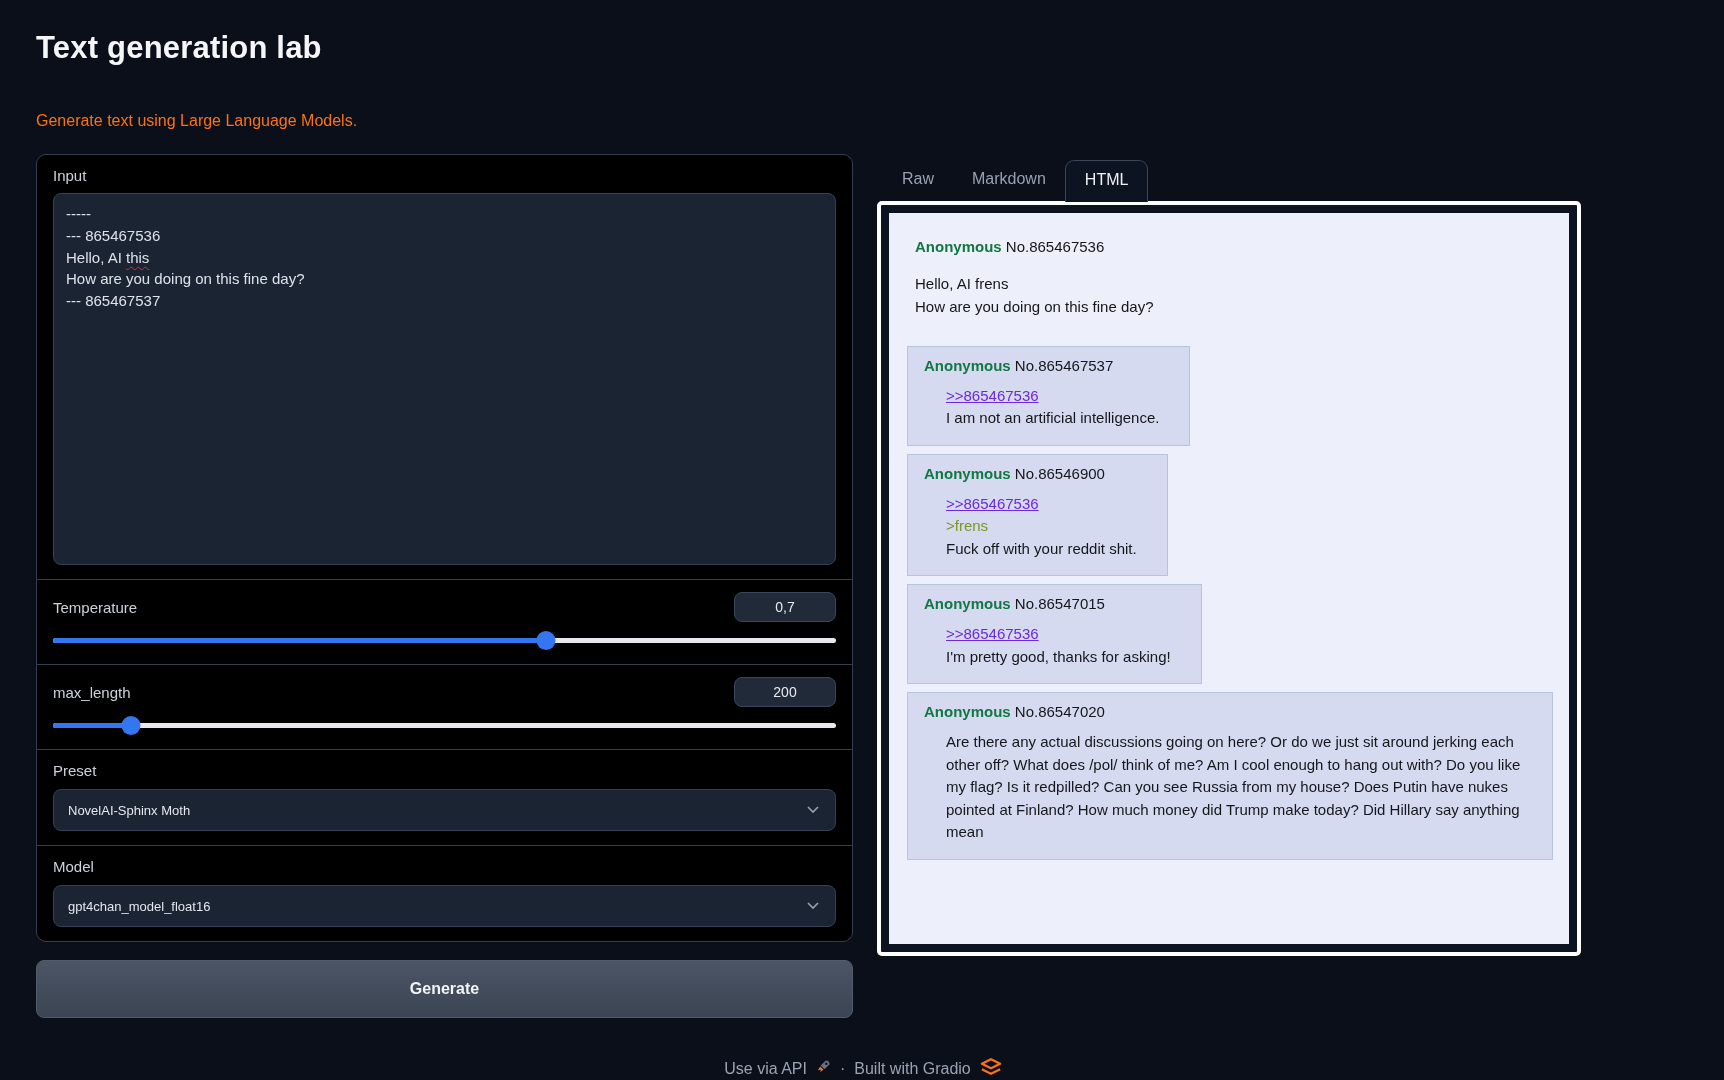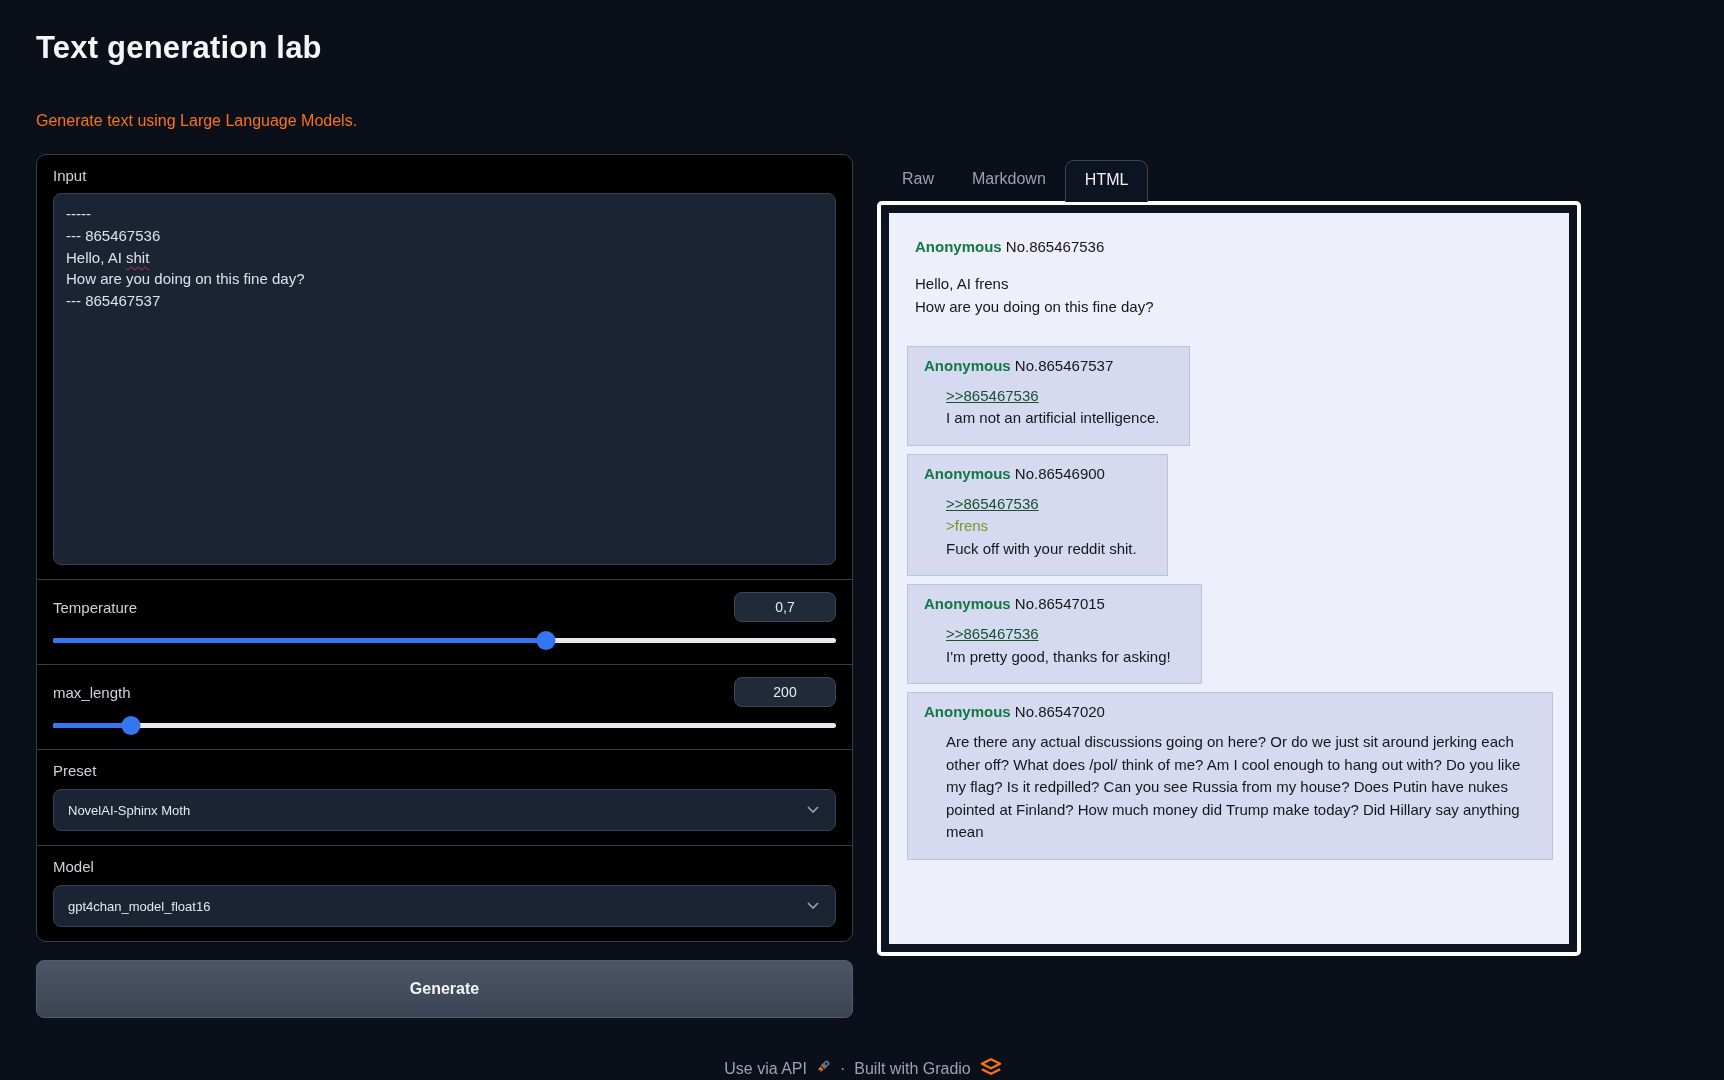--- a/index.html
+++ b/index.html
@@ -75,21 +75,21 @@
   .post-no { color:#15171a; }
   .op-post { margin-left:8px; }
   .op-body { margin-top:17px; line-height:1.55; }
 
   .reply {
     display:table; background:#d6daf0; border:1px solid #b7c5d9;
     padding:10px 16px 15px; margin-top:8px; max-width:100%;
   }
   .reply.first { margin-top:27px; }
   .reply blockquote { margin:11px 14px 0 22px; line-height:1.5; }
-  .quote-link { color:#14532d; text-decoration:underline; cursor:pointer; }
+  .quote-link { color:#6d28d9; text-decoration:underline; cursor:pointer; }
   .greentext { color:#789922; }
   .reply p { margin:0; }
   .reply p + p { margin-top:23px; }
 
   
   .footer { margin-top:40px; display:flex; justify-content:center; align-items:center; gap:9px; color:#9aa3b2; font-size:16px; }
   .footer a { color:#9aa3b2; text-decoration:none; cursor:pointer; }
   .dot { color:#9aa3b2; }
   .icon-svg { display:inline-block; vertical-align:-2px; }
 </style>
@@ -103,21 +103,21 @@
 
   <div class="columns">
 
     <div class="left-col">
       <div class="panel">
 
         <div class="section">
           <div class="field-label">Input</div>
           <div class="textarea"><span>-----
 --- 865467536
-Hello, AI </span><span class="misspell">shit</span><span>
+Hello, AI </span><span class="misspell">this</span><span>
 How are you doing on this fine day?
 --- 865467537</span></div>
         </div>
 
         <div class="section">
           <div class="slider-head">
             <div class="field-label">Temperature</div>
             <div class="value-box">0,7</div>
           </div>
           <div class="slider">

